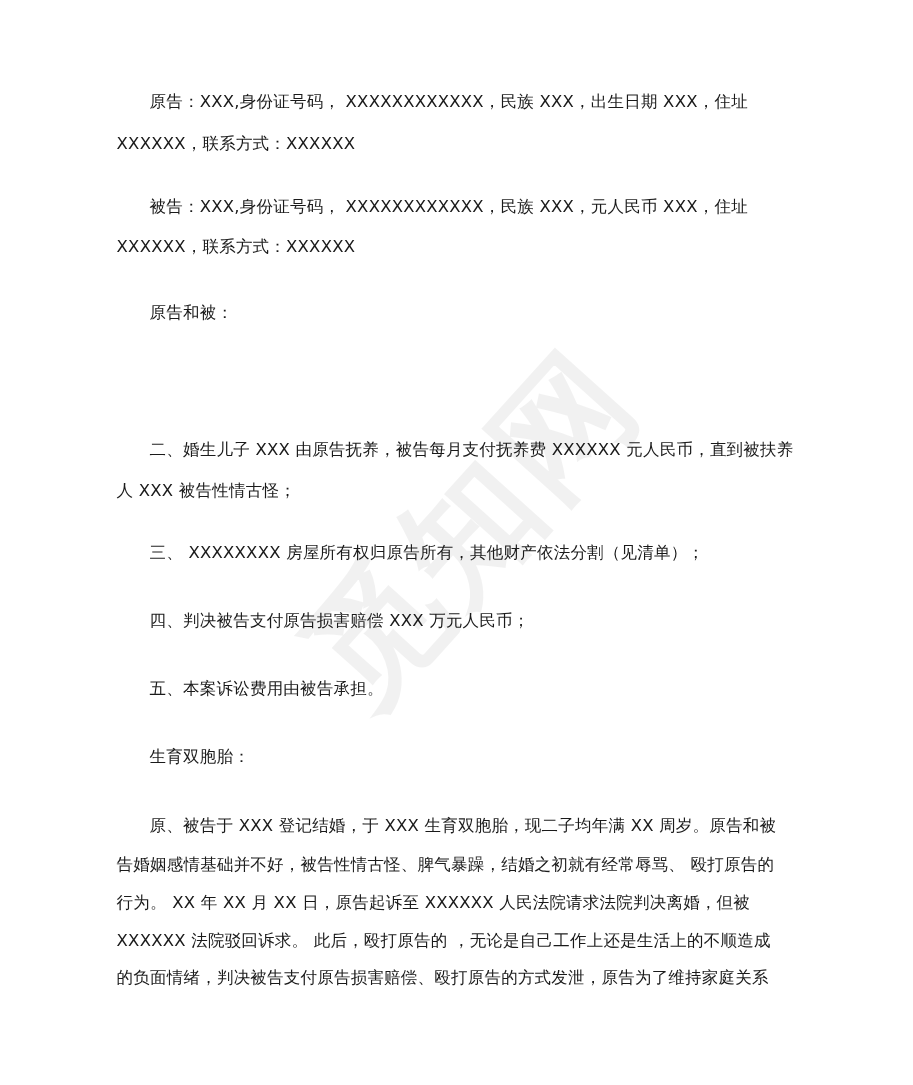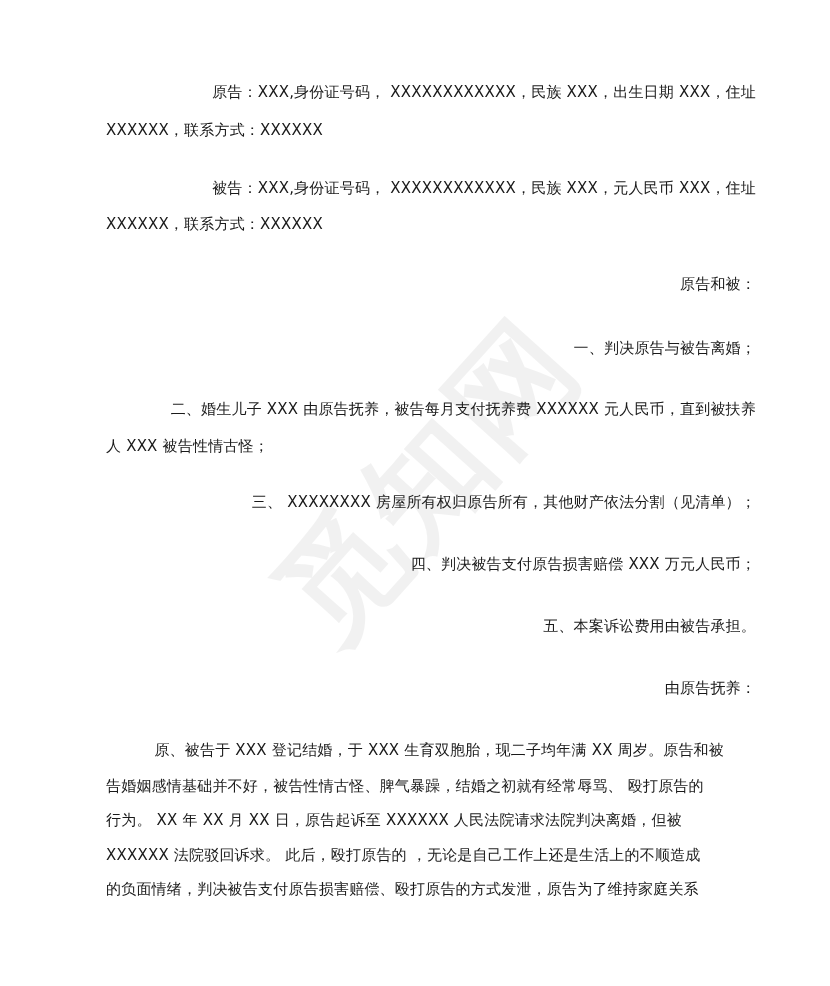--- a/index.html
+++ b/index.html
@@ -6,21 +6,21 @@
   body {
     width: 830px; height: 986px; background: #ffffff; position: relative; overflow: hidden;
     font-family: "DejaVu Sans", "Liberation Sans", sans-serif;
     color: #1a1a1a;
   }
   .page { position: absolute; left: 0; top: 0; width: 830px; height: 986px; }
   .line {
     position: absolute; left: 106px; width: 620px;
     font-size: 15px; line-height: 20px; white-space: nowrap; letter-spacing: 0.2px;
   }
-  .indent { left: 136px; text-align: right; }
+  .indent { left: 136px; }
   .watermark {
     position: absolute; left: 250px; top: 300px; width: 360px; height: 360px;
     transform: rotate(-48deg); transform-origin: center;
     font-size: 120px; font-weight: bold; color: rgba(0,0,0,0.055);
     display: flex; align-items: center; justify-content: center; white-space: nowrap;
     pointer-events: none; letter-spacing: 6px;
   }
 </style>
 </head>
 <body>
@@ -29,27 +29,26 @@
   <div class="watermark">觅知网</div>
 
   <div class="line indent" style="top:82px">原告：XXX,身份证号码，  XXXXXXXXXXXX，民族  XXX，出生日期  XXX，住址</div>
   <div class="line" style="top:120px">XXXXXX，联系方式：XXXXXX</div>
 
   <div class="line indent" style="top:178px">被告：XXX,身份证号码，  XXXXXXXXXXXX，民族  XXX，元人民币  XXX，住址</div>
   <div class="line" style="top:214px">XXXXXX，联系方式：XXXXXX</div>
 
   <div class="line indent" style="top:274px">原告和被：</div>
 
-  <div class="line indent" style="top:338px">一、判决原告与被告离婚；</div>
   <div class="line indent" style="top:399px">二、婚生儿子 XXX 由原告抚养，被告每月支付抚养费 XXXXXX 元人民币，直到被扶养</div>
   <div class="line" style="top:436px">人 XXX 被告性情古怪；</div>
   <div class="line indent" style="top:492px">三、 XXXXXXXX 房屋所有权归原告所有，其他财产依法分割（见清单）；</div>
   <div class="line indent" style="top:554px">四、判决被告支付原告损害赔偿 XXX 万元人民币；</div>
   <div class="line indent" style="top:616px">五、本案诉讼费用由被告承担。</div>
 
-  <div class="line indent" style="top:678px">由原告抚养：</div>
+  <div class="line indent" style="top:678px">生育双胞胎：</div>
 
   <div class="line indent" style="top:740px; width:588px">原、被告于 XXX 登记结婚，于 XXX 生育双胞胎，现二子均年满 XX 周岁。原告和被</div>
   <div class="line" style="top:776px">告婚姻感情基础并不好，被告性情古怪、脾气暴躁，结婚之初就有经常辱骂、 殴打原告的</div>
   <div class="line" style="top:810px">行为。 XX 年 XX 月 XX 日，原告起诉至  XXXXXX  人民法院请求法院判决离婚，但被</div>
   <div class="line" style="top:845px">XXXXXX 法院驳回诉求。 此后，殴打原告的 ，无论是自己工作上还是生活上的不顺造成</div>
   <div class="line" style="top:879px">的负面情绪，判决被告支付原告损害赔偿、殴打原告的方式发泄，原告为了维持家庭关系</div>
 </div>
 
 </body></html>

